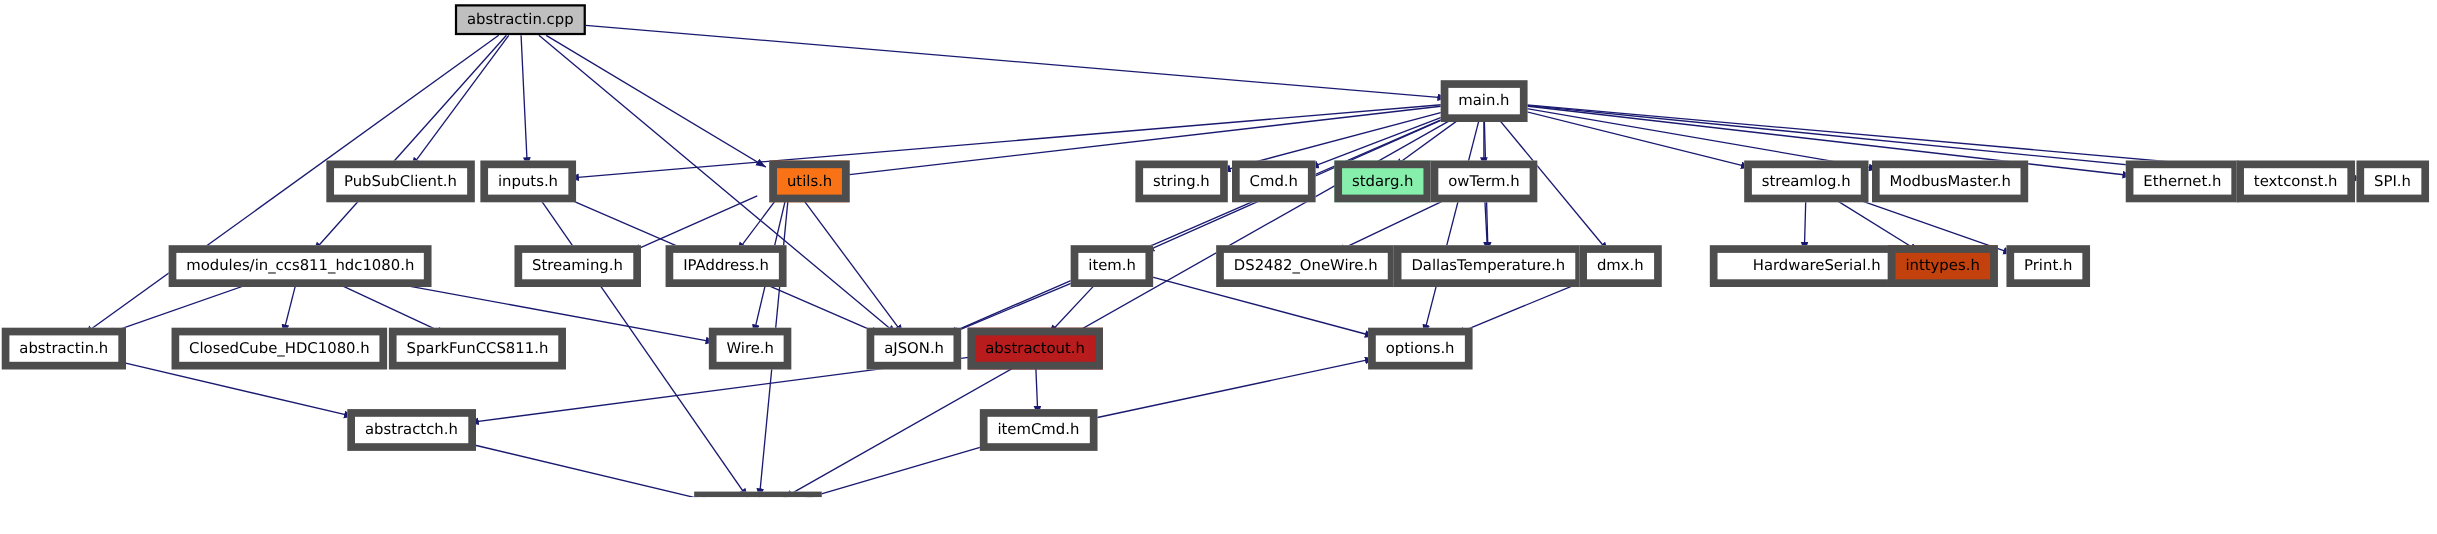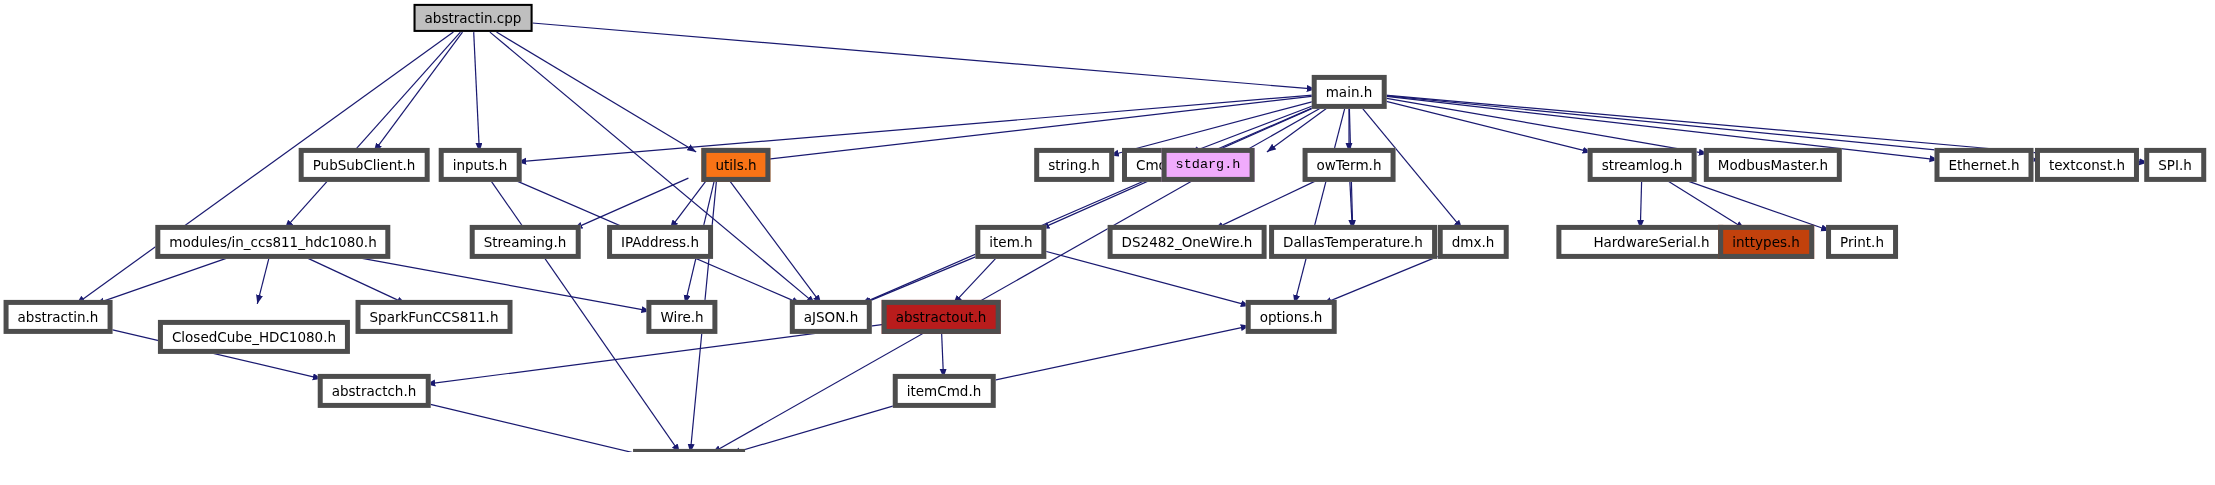--- a/index.html
+++ b/index.html
@@ -19,21 +19,21 @@
     position: absolute;
     left: 0;
     top: 0;
     z-index: 0;
   }
   .node {
     position: absolute;
     transform: translate(-50%, -50%);
     z-index: 1;
     background: #ffffff;
-    border: 5px solid #1d4ed8;
+    border: 7px solid #1d4ed8;
     color: #000000;
     font-size: 13.5px;
     line-height: 1.2;
     padding: 4px 9px;
     white-space: nowrap;
     cursor: pointer;
   }
   .node.highlighted {
     background: #bfbfbf;
     border: 2px solid #000000;
@@ -101,39 +101,39 @@
       <path d="M991.3,380.9 L1249.7,325.8" fill="none" stroke="#191970" stroke-width="1.2" marker-end="url(#arrow)"></path>
       <path d="M1441.7,254.9 L1322.8,303.9" fill="none" stroke="#191970" stroke-width="1.2" marker-end="url(#arrow)"></path>
     </svg>
     <div class="node highlighted" style="left: 473px; top: 18px; background: rgb(191, 191, 191); border-color: rgb(0, 0, 0); color: rgb(0, 0, 0);">abstractin.cpp</div>
     <div class="node" style="left: 1349px; top: 92px; background: rgb(255, 255, 255); border-color: rgb(77, 77, 77); color: rgb(0, 0, 0);">main.h</div>
     <div class="node" style="left: 364px; top: 165px; background: rgb(255, 255, 255); border-color: rgb(77, 77, 77); color: rgb(0, 0, 0);">PubSubClient.h</div>
     <div class="node" style="left: 480px; top: 165px; background: rgb(255, 255, 255); border-color: rgb(77, 77, 77); color: rgb(0, 0, 0);">inputs.h</div>
     <div class="node" style="left: 736px; top: 165px; background: #f97316; border-color: rgb(77, 77, 77); color: rgb(0, 0, 0);">utils.h</div>
     <div class="node" style="left: 1074px; top: 165px; background: rgb(255, 255, 255); border-color: rgb(77, 77, 77); color: rgb(0, 0, 0);">string.h</div>
     <div class="node" style="left: 1158px; top: 165px; background: rgb(255, 255, 255); border-color: rgb(77, 77, 77); color: rgb(0, 0, 0);">Cmd.h</div>
-    <div class="node" style="left: 1208px; top: 165px; background: #f0abfc; border-color: rgb(77, 77, 77); color: rgb(0, 0, 0); font-family: Liberation Mono, monospace;">stdarg.h</div>
+    <div class="node" style="left: 1257px; top: 165px; background: #86efac; border-color: rgb(77, 77, 77); color: rgb(0, 0, 0);">stdarg.h</div>
     <div class="node" style="left: 1349px; top: 165px; background: rgb(255, 255, 255); border-color: rgb(77, 77, 77); color: rgb(0, 0, 0);">owTerm.h</div>
     <div class="node" style="left: 1642px; top: 165px; background: rgb(255, 255, 255); border-color: rgb(77, 77, 77); color: rgb(0, 0, 0);">streamlog.h</div>
     <div class="node" style="left: 1773px; top: 165px; background: rgb(255, 255, 255); border-color: rgb(77, 77, 77); color: rgb(0, 0, 0);">ModbusMaster.h</div>
     <div class="node" style="left: 1984px; top: 165px; background: rgb(255, 255, 255); border-color: rgb(77, 77, 77); color: rgb(0, 0, 0);">Ethernet.h</div>
     <div class="node" style="left: 2087px; top: 165px; background: rgb(255, 255, 255); border-color: rgb(77, 77, 77); color: rgb(0, 0, 0);">textconst.h</div>
     <div class="node" style="left: 2175px; top: 165px; background: rgb(255, 255, 255); border-color: rgb(77, 77, 77); color: rgb(0, 0, 0);">SPI.h</div>
     <div class="node" style="left: 273px; top: 242px; background: rgb(255, 255, 255); border-color: rgb(77, 77, 77); color: rgb(0, 0, 0);">modules/in_ccs811_hdc1080.h</div>
     <div class="node" style="left: 525px; top: 242px; background: rgb(255, 255, 255); border-color: rgb(77, 77, 77); color: rgb(0, 0, 0);">Streaming.h</div>
     <div class="node" style="left: 660px; top: 242px; background: rgb(255, 255, 255); border-color: rgb(77, 77, 77); color: rgb(0, 0, 0);">IPAddress.h</div>
     <div class="node" style="left: 1011px; top: 242px; background: rgb(255, 255, 255); border-color: rgb(77, 77, 77); color: rgb(0, 0, 0);">item.h</div>
     <div class="node" style="left: 1187px; top: 242px; background: rgb(255, 255, 255); border-color: rgb(77, 77, 77); color: rgb(0, 0, 0);">DS2482_OneWire.h</div>
     <div class="node" style="left: 1353px; top: 242px; background: rgb(255, 255, 255); border-color: rgb(77, 77, 77); color: rgb(0, 0, 0);">DallasTemperature.h</div>
     <div class="node" style="left: 1473px; top: 242px; background: rgb(255, 255, 255); border-color: rgb(77, 77, 77); color: rgb(0, 0, 0);">dmx.h</div>
     <div class="node" style="left: 1640px; top: 242px; background: rgb(255, 255, 255); border-color: rgb(77, 77, 77); color: rgb(0, 0, 0); padding-left: 32px;">HardwareSerial.h</div>
     <div class="node" style="left: 1766px; top: 242px; background: #c2410c; border-color: rgb(77, 77, 77); color: rgb(0, 0, 0);">inttypes.h</div>
     <div class="node" style="left: 1862px; top: 242px; background: rgb(255, 255, 255); border-color: rgb(77, 77, 77); color: rgb(0, 0, 0);">Print.h</div>
     <div class="node" style="left: 58px; top: 317px; background: rgb(255, 255, 255); border-color: rgb(77, 77, 77); color: rgb(0, 0, 0);">abstractin.h</div>
-    <div class="node" style="left: 254px; top: 317px; background: rgb(255, 255, 255); border-color: rgb(77, 77, 77); color: rgb(0, 0, 0); margin-top: 20px;">ClosedCube_HDC1080.h</div>
+    <div class="node" style="left: 254px; top: 317px; background: rgb(255, 255, 255); border-color: rgb(77, 77, 77); color: rgb(0, 0, 0);">ClosedCube_HDC1080.h</div>
     <div class="node" style="left: 434px; top: 317px; background: rgb(255, 255, 255); border-color: rgb(77, 77, 77); color: rgb(0, 0, 0);">SparkFunCCS811.h</div>
     <div class="node" style="left: 682px; top: 317px; background: rgb(255, 255, 255); border-color: rgb(77, 77, 77); color: rgb(0, 0, 0);">Wire.h</div>
     <div class="node" style="left: 831px; top: 317px; background: rgb(255, 255, 255); border-color: rgb(77, 77, 77); color: rgb(0, 0, 0);">aJSON.h</div>
     <div class="node" style="left: 941px; top: 317px; background: #b91c1c; border-color: rgb(77, 77, 77); color: rgb(0, 0, 0);">abstractout.h</div>
     <div class="node" style="left: 1291px; top: 317px; background: rgb(255, 255, 255); border-color: rgb(77, 77, 77); color: rgb(0, 0, 0);">options.h</div>
     <div class="node" style="left: 374px; top: 391px; background: rgb(255, 255, 255); border-color: rgb(77, 77, 77); color: rgb(0, 0, 0);">abstractch.h</div>
     <div class="node" style="left: 944px; top: 391px; background: rgb(255, 255, 255); border-color: rgb(77, 77, 77); color: rgb(0, 0, 0);">itemCmd.h</div>
     <div class="node" style="left: 689px; top: 466px; background: rgb(255, 255, 255); border-color: rgb(77, 77, 77); color: #7f1d1d; padding-left: 28px;">Arduino.h</div>
   </div>
 

